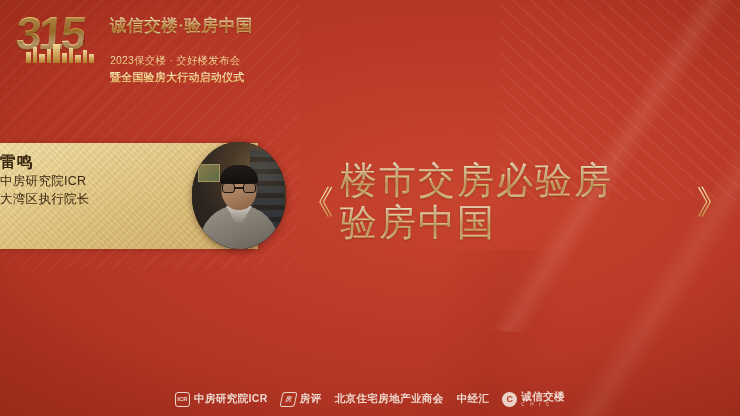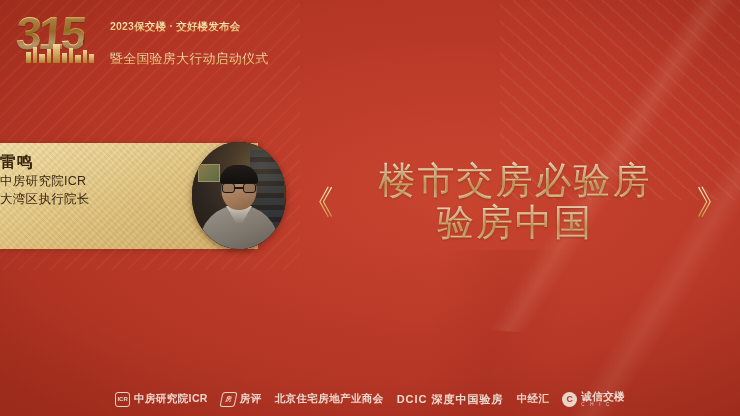--- a/index.html
+++ b/index.html
@@ -76,26 +76,26 @@
     opacity: .95;
   }
   .header-text { margin-left: 8px; padding-top: 8px; }
   .h-main {
     font-size: 16.5px; font-weight: 700; letter-spacing: .6px; line-height: 1.15;
     background: linear-gradient(180deg,#fff4cf 0%,#f3d68c 40%,#d3a548 72%,#f5e2ad 100%);
     -webkit-background-clip: text; background-clip: text; color: transparent;
     text-shadow: 0 1px 1px rgba(90,30,10,.35);
   }
   .h-sub1 {
-    margin-top: 4px; font-size: 10.5px; font-weight: 700; letter-spacing: .2px;
+    margin-top: 19px; font-size: 10.5px; font-weight: 400; letter-spacing: .2px;
     background: linear-gradient(180deg,#fdf0c6,#e0b860);
     -webkit-background-clip: text; background-clip: text; color: transparent;
   }
   .h-sub2 {
-    margin-top: 16px; font-size: 13px; font-weight: 400; letter-spacing: .2px;
+    margin-top: 2px; font-size: 11px; font-weight: 700; letter-spacing: .2px;
     background: linear-gradient(180deg,#fdf0c6,#ddb457);
     -webkit-background-clip: text; background-clip: text; color: transparent;
   }
 
   
   .gold-banner {
     position: absolute; left: 0; top: 143px; width: 258px; height: 106px;
     background:
       repeating-linear-gradient(45deg, rgba(255,255,255,0.055) 0 2px, rgba(140,100,30,0.055) 2px 4px),
       repeating-linear-gradient(-45deg, rgba(255,255,255,0.04) 0 3px, rgba(120,85,20,0.05) 3px 6px),
@@ -182,21 +182,21 @@
   }
   .brk {
     font-size: 34px; line-height: 1;
     background: linear-gradient(180deg,#fdf2c9,#e2c078 55%,#c09a45);
     -webkit-background-clip: text; background-clip: text; color: transparent;
     flex: 0 0 auto;
   }
   .brk.left { margin-right: 6px; }
   .brk.right { margin-left: 6px; }
   .title-lines {
-    text-align: center; flex: 1 1 auto;
+    flex: 1 1 auto;
     font-family: "Liberation Serif", serif;
   }
   .t-line {
     font-size: 37px; line-height: 1.14; letter-spacing: 2px; font-weight: 400;
     background: linear-gradient(180deg,#fff6da 0%,#f2dca6 35%,#dcb870 62%,#f6e7bb 100%);
     -webkit-background-clip: text; background-clip: text; color: transparent;
     text-shadow: 0 1px 2px rgba(80,25,8,.3);
   }
 
   
@@ -242,20 +242,21 @@
         <i style="left:29px;width:7px;height:19px;"></i>
         <i style="left:38px;width:5px;height:10px;"></i>
         <i style="left:45px;width:4px;height:15px;"></i>
         <i style="left:51px;width:6px;height:8px;"></i>
         <i style="left:59px;width:4px;height:13px;"></i>
         <i style="left:65px;width:5px;height:9px;"></i>
       </div>
     </div>
 
     <div class="header-text">
+      <div class="h-main">诚信交楼·验房中国</div>
       <div class="h-sub1">2023保交楼 · 交好楼发布会</div>
       <div class="h-sub2">暨全国验房大行动启动仪式</div>
     </div>
   </div>
 
   <div class="gold-banner"></div>
 
   <div class="speaker-text">
     <div class="sp-name">雷鸣</div>
     <div class="sp-line">中房研究院ICR</div>
@@ -296,23 +297,20 @@
 
     <div class="fl">
       <span class="mark tilt">房</span>
       <span class="name">房评</span>
     </div>
 
     <div class="fl">
       <span class="name">北京住宅房地产业商会</span>
     </div>
 
-    <div class="fl">
-      <span class="name lat">DCIC 深度中国验房</span>
-    </div>
 
     <div class="fl">
       <span class="name">中经汇</span>
     </div>
 
     <div class="fl">
       <span class="mark round">C</span>
       <span class="stack">
         <span class="name">诚信交楼</span>
         <span class="sm">C H I C</span>

